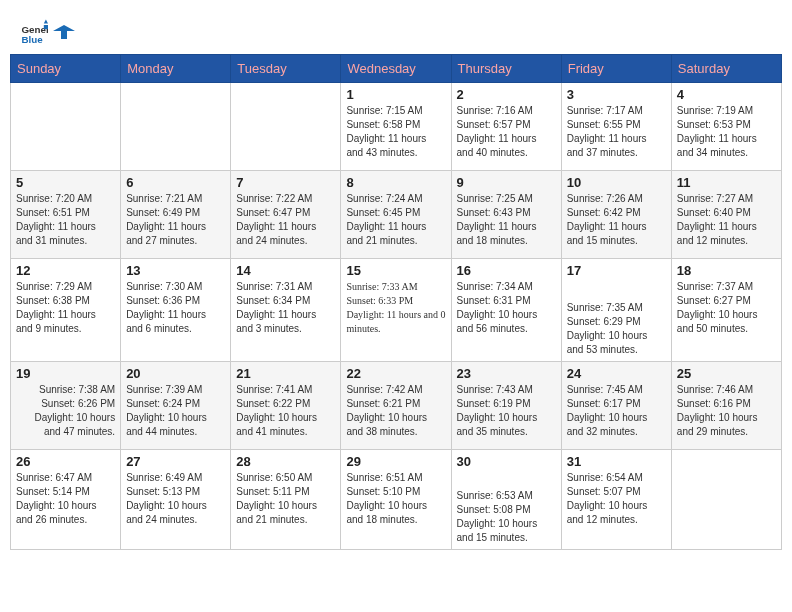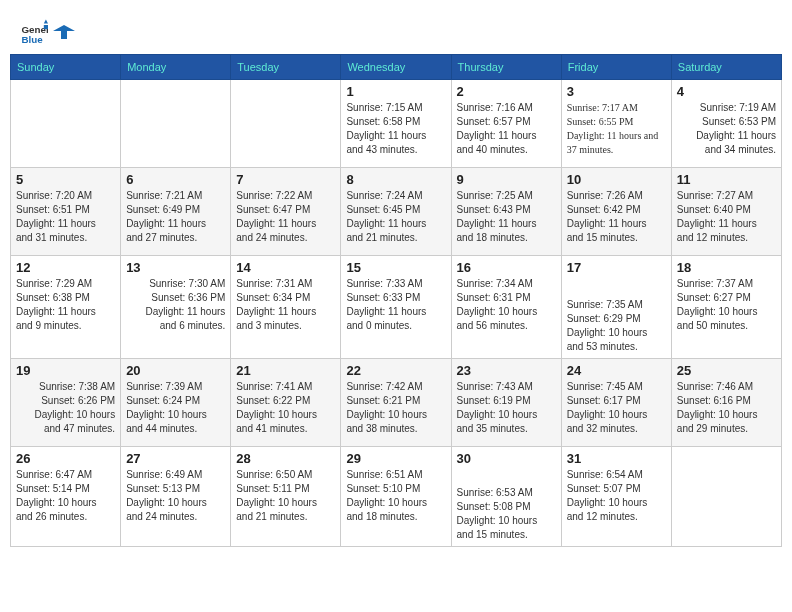--- a/index.html
+++ b/index.html
@@ -37,24 +37,24 @@
       font-size: 16px;
       color: #555;
     }
     .calendar {
       width: 100%;
       border-collapse: collapse;
       font-size: 11px;
     }
     .calendar th {
       background-color: #2155a3;
-      color: #5eead4;
+      color: #fca5a5;
       text-align: left;
       padding: 6px 6px;
-      font-size: 11px;
+      font-size: 13px;
       font-weight: normal;
       border: 1px solid #1a4a8f;
     }
     .calendar td {
       border: 1px solid #ccc;
       vertical-align: top;
       padding: 4px 5px;
       width: calc(100% / 7);
       min-height: 80px;
       height: 88px;
@@ -135,27 +135,27 @@
 Daylight: 11 hours and 43 minutes.</div>
         </td>
         <td>
           <span class="day-num">2</span>
           <div class="day-info" style="white-space: pre-line;">Sunrise: 7:16 AM
 Sunset: 6:57 PM
 Daylight: 11 hours and 40 minutes.</div>
         </td>
         <td>
           <span class="day-num">3</span>
-          <div class="day-info" style="white-space: pre-line; font-family: Liberation Serif, serif;">Sunrise: 7:17 AM
+          <div class="day-info" style="white-space: pre-line;">Sunrise: 7:17 AM
 Sunset: 6:55 PM
 Daylight: 11 hours and 37 minutes.</div>
         </td>
         <td>
           <span class="day-num">4</span>
-          <div class="day-info" style="white-space: pre-line; text-align: right;">Sunrise: 7:19 AM
+          <div class="day-info" style="white-space: pre-line;">Sunrise: 7:19 AM
 Sunset: 6:53 PM
 Daylight: 11 hours and 34 minutes.</div>
         </td>
       </tr>
       <tr>
         <td>
           <span class="day-num">5</span>
           <div class="day-info" style="white-space: pre-line;">Sunrise: 7:20 AM
 Sunset: 6:51 PM
 Daylight: 11 hours and 31 minutes.</div>
@@ -199,33 +199,33 @@
       </tr>
       <tr>
         <td>
           <span class="day-num">12</span>
           <div class="day-info" style="white-space: pre-line;">Sunrise: 7:29 AM
 Sunset: 6:38 PM
 Daylight: 11 hours and 9 minutes.</div>
         </td>
         <td>
           <span class="day-num">13</span>
-          <div class="day-info" style="white-space: pre-line; text-align: right;">Sunrise: 7:30 AM
+          <div class="day-info" style="white-space: pre-line;">Sunrise: 7:30 AM
 Sunset: 6:36 PM
 Daylight: 11 hours and 6 minutes.</div>
         </td>
         <td>
           <span class="day-num">14</span>
           <div class="day-info" style="white-space: pre-line;">Sunrise: 7:31 AM
 Sunset: 6:34 PM
 Daylight: 11 hours and 3 minutes.</div>
         </td>
         <td>
           <span class="day-num">15</span>
-          <div class="day-info" style="white-space: pre-line;">Sunrise: 7:33 AM
+          <div class="day-info" style="white-space: pre-line; font-family: Liberation Serif, serif;">Sunrise: 7:33 AM
 Sunset: 6:33 PM
 Daylight: 11 hours and 0 minutes.</div>
         </td>
         <td>
           <span class="day-num">16</span>
           <div class="day-info" style="white-space: pre-line;">Sunrise: 7:34 AM
 Sunset: 6:31 PM
 Daylight: 10 hours and 56 minutes.</div>
         </td>
         <td>

